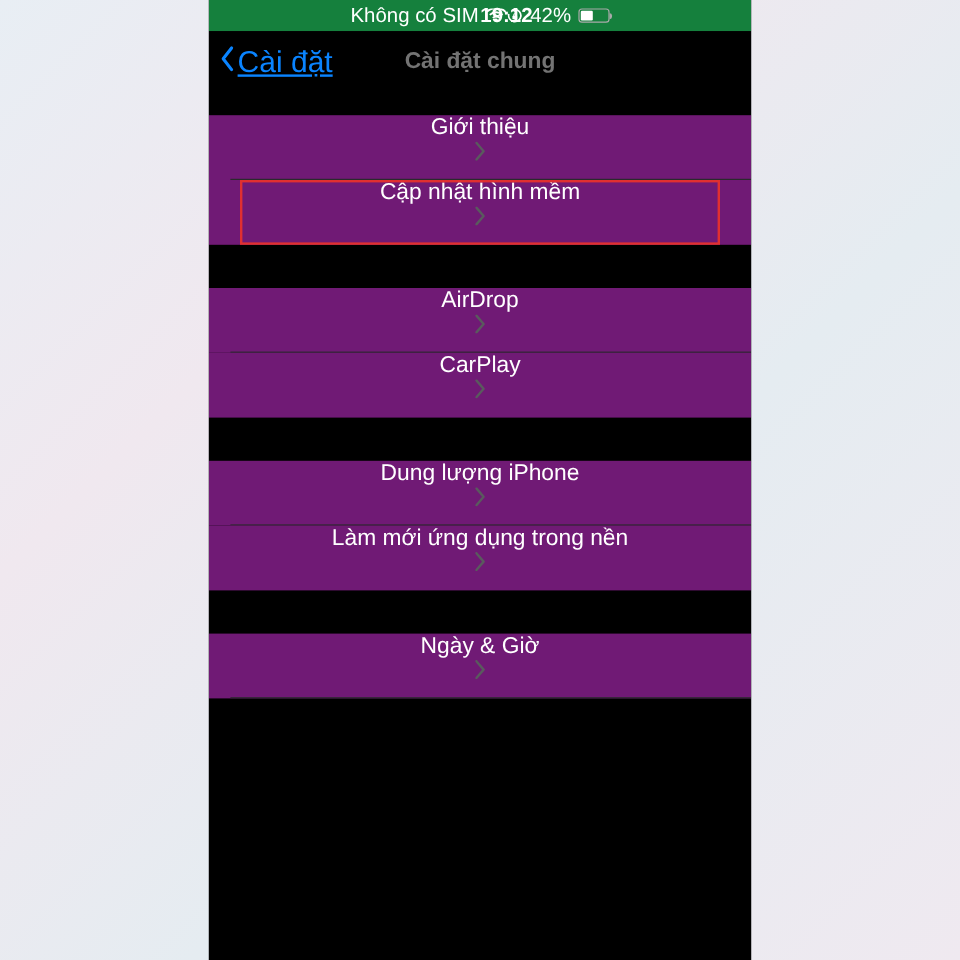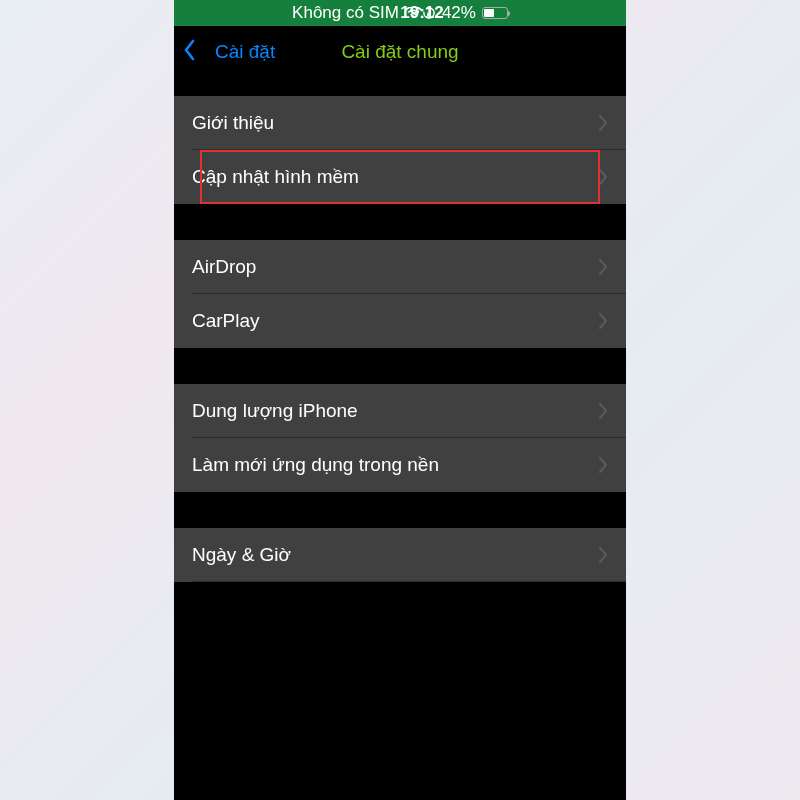--- a/index.html
+++ b/index.html
@@ -43,46 +43,48 @@
   .battery .fill { position:absolute; left:1px; top:1px; bottom:1px; width:42%; background:#fff; border-radius:1px; }
   .navbar {
     height: 52px;
     display: flex;
     align-items: center;
     position: relative;
     background: #000;
     padding: 0 8px;
   }
   .back {
-    display: flex; align-items: center; gap: 19px;
-    color: #0a84ff; font-size: 19px; font-weight: 400;
+    display: flex; align-items: center; gap: 2px;
+    color: #0a84ff; font-size: 25px; font-weight: 400;
     cursor: pointer;
+    text-decoration: underline;
   }
   .back svg { width: 14px; height: 22px; }
   .title {
     position: absolute; left: 50%; transform: translateX(-50%);
-    color: #84cc16; font-size: 19px; font-weight: 400;
+    color: #737373; font-size: 19px; font-weight: 700;
   }
   .scroll {
     height: calc(800px - 26px - 52px);
     overflow: hidden;
     background: #000;
   }
   .group-gap { height: 36px; background: #000; }
   .group-gap.first { height: 18px; }
   .cell {
     height: 54px;
-    display: flex; align-items: center; justify-content: space-between;
+    display: flex; align-items: center; 
     padding: 0 18px;
-    background: #404040;
+    background: #701a75;
     color: #fff;
     font-size: 19px;
     font-weight: 400;
     cursor: pointer;
     position: relative;
+    flex-direction: column;
   }
   .cell.sep::after {
     content:""; position:absolute; left:18px; right:0; bottom:0;
     height:1px; background: #2a2a2c;
   }
   .cell .chev { color:#5a5a5e; display:flex; }
   .cell .chev svg { width:9px; height:16px; }
   .highlight { position: relative; }
   .highlight-box {
     position:absolute; left:26px; right:26px; top:0; bottom:0;

